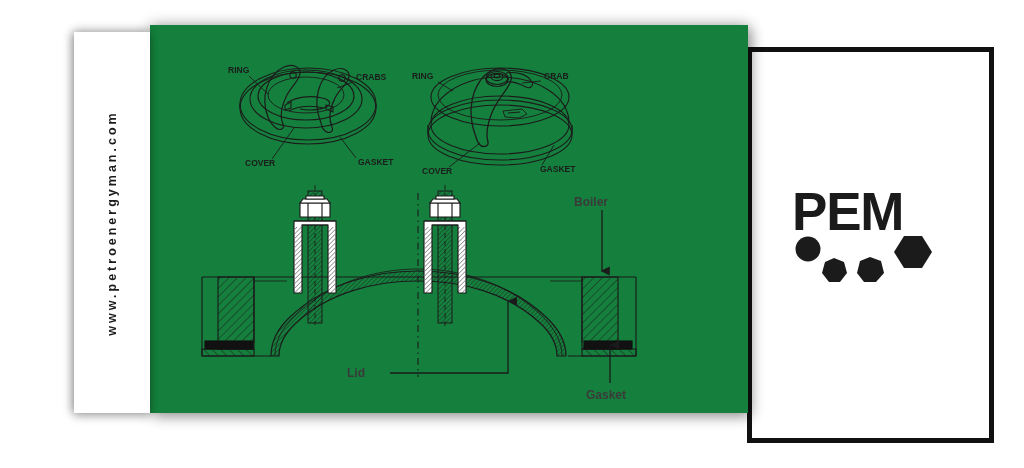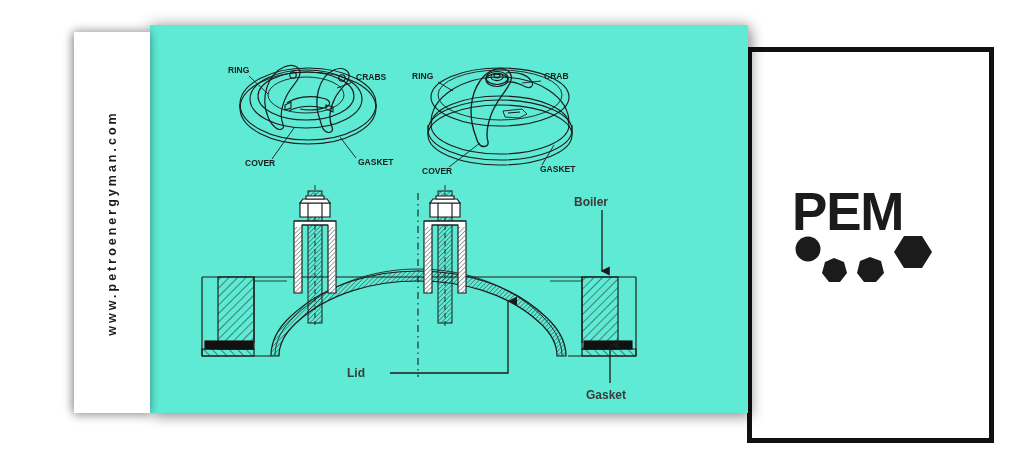--- a/index.html
+++ b/index.html
@@ -47,21 +47,21 @@
     color: #1a1a1a;
   }
 
   
   #drawing-panel {
     position: absolute;
     left: 150px;
     top: 25px;
     width: 598px;
     height: 388px;
-    background: #5eead4;
+    background: #15803d;
     box-shadow: 0 0 14px rgba(0,0,0,0.30), 4px 4px 12px rgba(0,0,0,0.26);
     z-index: 2;
     overflow: hidden;
   }
   #drawing-svg { display:block; width:598px; height:388px; }
 
   
   #logo-frame {
     position: absolute;
     left: 747px;

